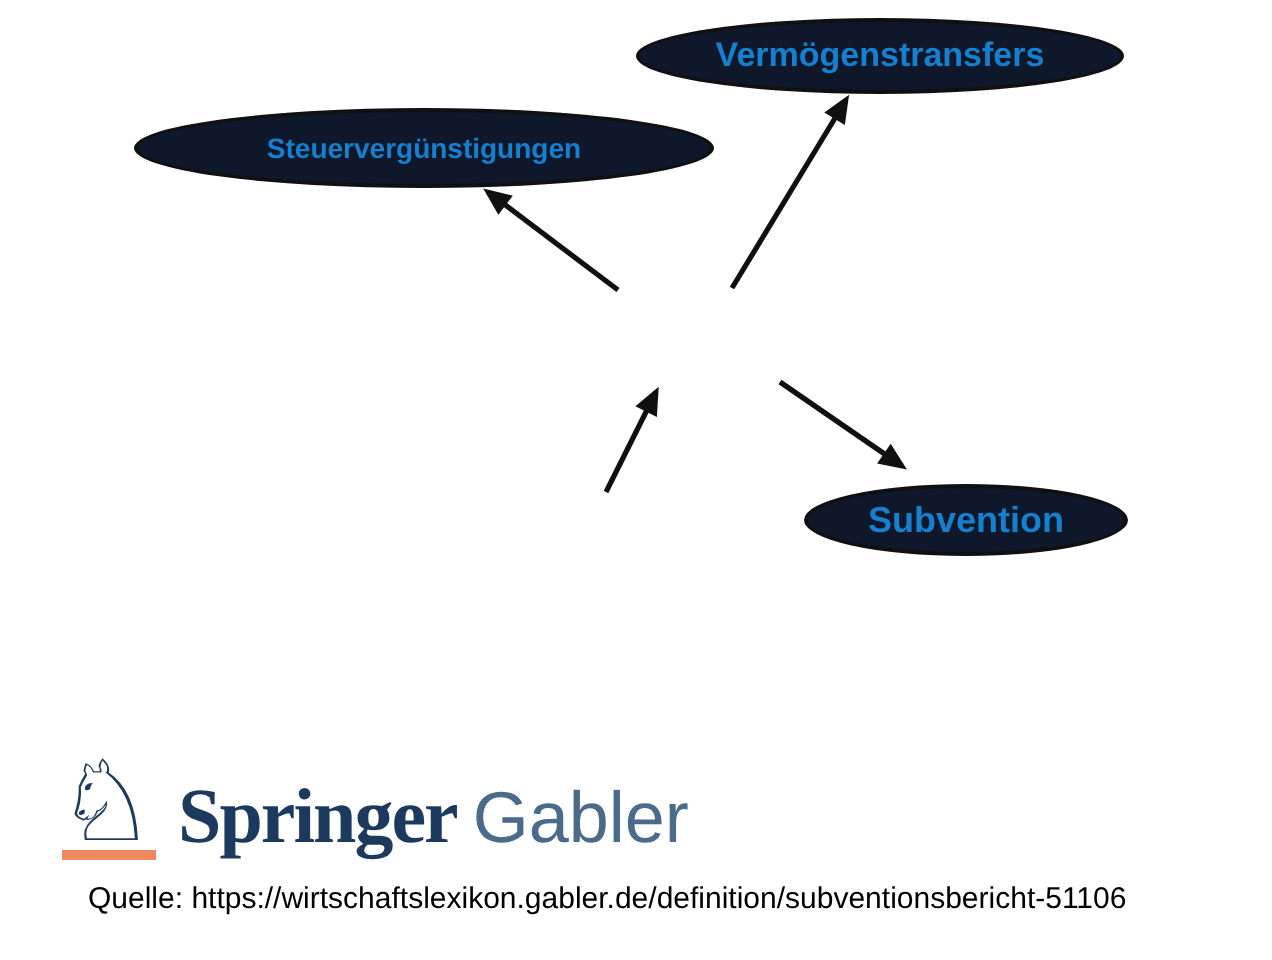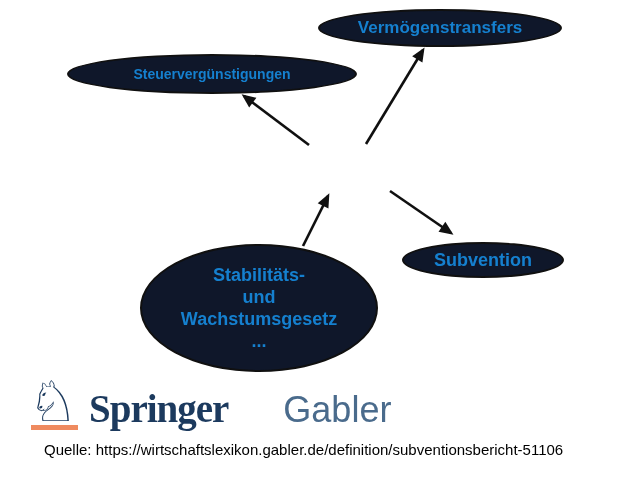--- a/index.html
+++ b/index.html
@@ -56,23 +56,22 @@
   .logo-bar {
     position: absolute;
     left: 31px; top: 425px;
     width: 47px; height: 5px;
     background: #ef8a5f;
   }
   .logo-text {
     position: absolute;
     left: 89px; top: 386px;
     display: flex;
-    align-items: flex-end;
+    align-items: center;
     white-space: nowrap;
-    gap: 47px;
   }
   .logo-springer {
     font-family: "Liberation Serif", serif;
     font-weight: bold;
     font-size: 39px;
     letter-spacing: -1px;
     color: #1c3a5e;
   }
   .logo-gabler {
     font-family: "Liberation Sans", sans-serif;
@@ -112,26 +111,20 @@
 
   <div class="node node-sv">
     <span>Steuervergünstigungen</span>
   </div>
 
 
   <div class="node node-sub">
     <span>Subvention</span>
   </div>
 
-  <div class="node node-stab">
-    <span>Stabilitäts-</span>
-    <span>und</span>
-    <span>Wachstumsgesetz</span>
-    <span>...</span>
-  </div>
 
   <div class="logo-horse">♘</div>
   <div class="logo-bar"></div>
   <div class="logo-text">
     <span class="logo-springer">Springer</span>
     <span class="logo-gabler">Gabler</span>
   </div>
 
   <div class="source-line">
     <span>Quelle:</span>

